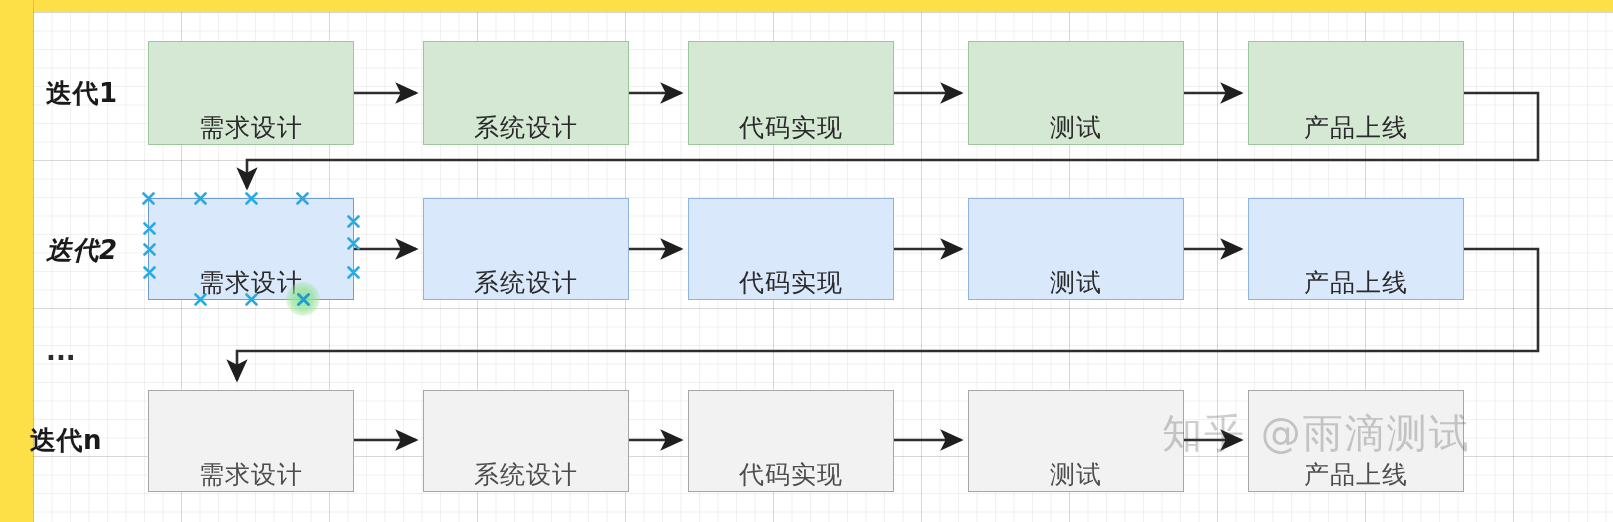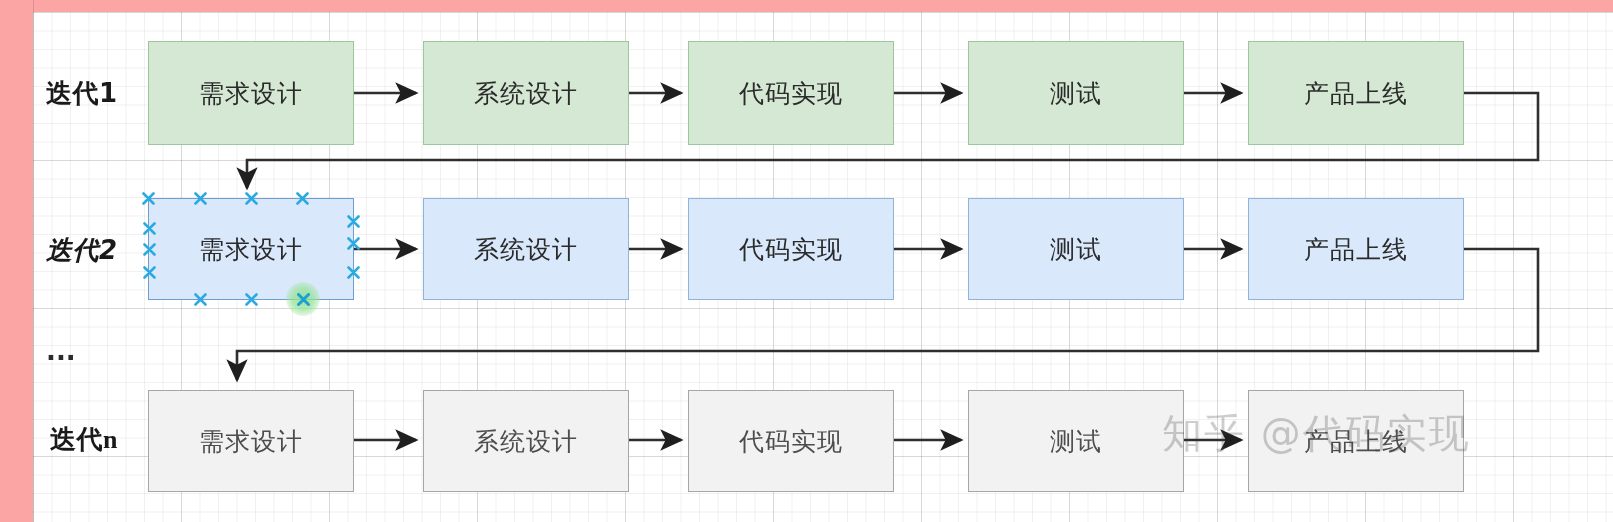--- a/index.html
+++ b/index.html
@@ -1,21 +1,21 @@
 <!DOCTYPE html>
 <html><head>
 <meta charset="utf-8">
 <style>
   html,body{margin:0;padding:0;}
   body{
     width:1613px;height:522px;overflow:hidden;
     background:#ffffff;
     font-family:"DejaVu Sans","Liberation Sans",sans-serif;
   }
-  #stage{position:relative;width:1613px;height:522px;background:#fca5a5;overflow:hidden;}
+  #stage{position:relative;width:1613px;height:522px;background:#fde047;overflow:hidden;}
 
   
   #grid{
     position:absolute;left:33px;top:12px;width:1580px;height:510px;
     background-color:#ffffff;
     background-image:
       linear-gradient(to right, rgba(0,0,0,0.055) 1px, transparent 1px),
       linear-gradient(to bottom, rgba(0,0,0,0.055) 1px, transparent 1px),
       linear-gradient(to right, rgba(0,0,0,0.105) 1px, transparent 1px),
       linear-gradient(to bottom, rgba(0,0,0,0.105) 1px, transparent 1px);
@@ -35,21 +35,21 @@
     line-height:1;
   }
   .ellipsis-label{
     position:absolute;font-size:26px;font-weight:700;color:#2b2b2b;line-height:1;
   }
 
   
   .node{
     position:absolute;
     box-sizing:border-box;
-    display:flex;align-items:center;justify-content:center;
+    display:flex;align-items:flex-end;justify-content:center;
     font-size:25px;color:#2a2a2a;
     letter-spacing:1px;
     white-space:nowrap;
   }
   .node.green{background:#d5e8d4;border:1px solid #9cc79a;}
   .node.blue {background:#dae8fc;border:1px solid #8fb4da;}
   .node.gray {background:#f2f2f2;border:1px solid #a6a6a6;color:#4d4d4d;}
   .node.selected{border:1px solid #6c9ed4;}
 
   
@@ -218,33 +218,33 @@
     <div class="handle-glow" style="left:303px;top:299px;"></div>
     <div class="handle" style="left:303px;top:299px;">
       <svg width="13" height="13" viewBox="0 0 13 13">
           <path d="M1.5,1.5 L6.5,6.5 L11.5,1.5 M1.5,11.5 L6.5,6.5 L11.5,11.5" stroke="#1c9fd4" stroke-width="3" fill="none" stroke-linecap="round"></path>
         </svg>
     </div>
   </div>
 
   <div class="ellipsis-label" style="left:46px;top:338px;">...</div>
 
-  <div class="row-label" style="left:50px;top:427px;font-family:Liberation Serif, serif;">迭代n</div>
+  <div class="row-label" style="left:30px;top:427px;">迭代n</div>
 
   <div class="node gray" style="left:148px;top:390px;width:206px;height:102px;">
     <span>需求设计</span>
   </div>
   <div class="node gray" style="left:423px;top:390px;width:206px;height:102px;">
     <span>系统设计</span>
   </div>
   <div class="node gray" style="left:688px;top:390px;width:206px;height:102px;">
     <span>代码实现</span>
   </div>
   <div class="node gray" style="left:968px;top:390px;width:216px;height:102px;">
     <span>测试</span>
   </div>
   <div class="node gray" style="left:1248px;top:390px;width:216px;height:102px;">
     <span>产品上线</span>
   </div>
 
-  <div id="watermark">知乎 @代码实现</div>
+  <div id="watermark">知乎 @雨滴测试</div>
 
 </div>
 
 </body></html>

